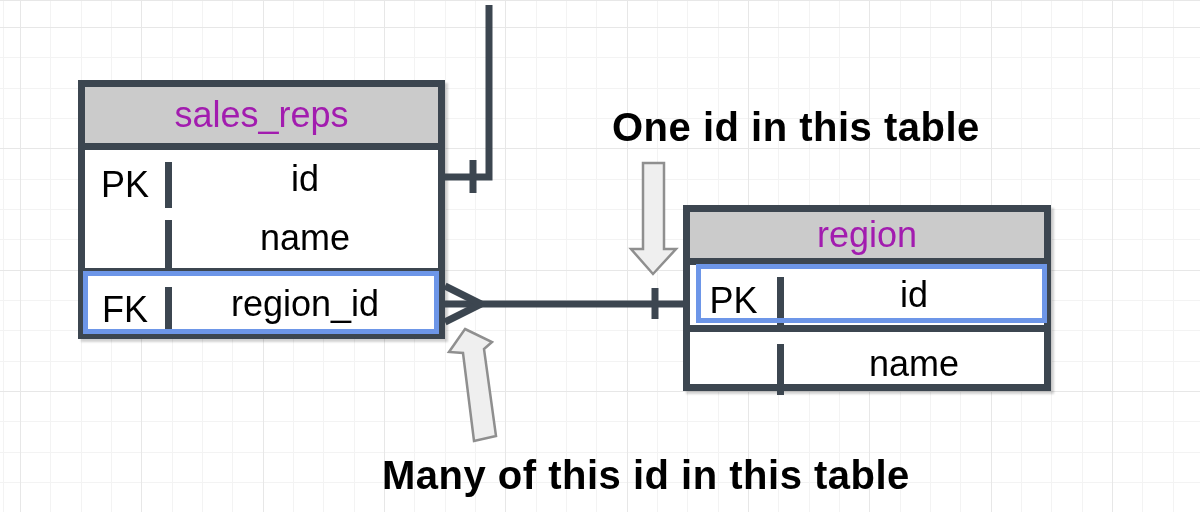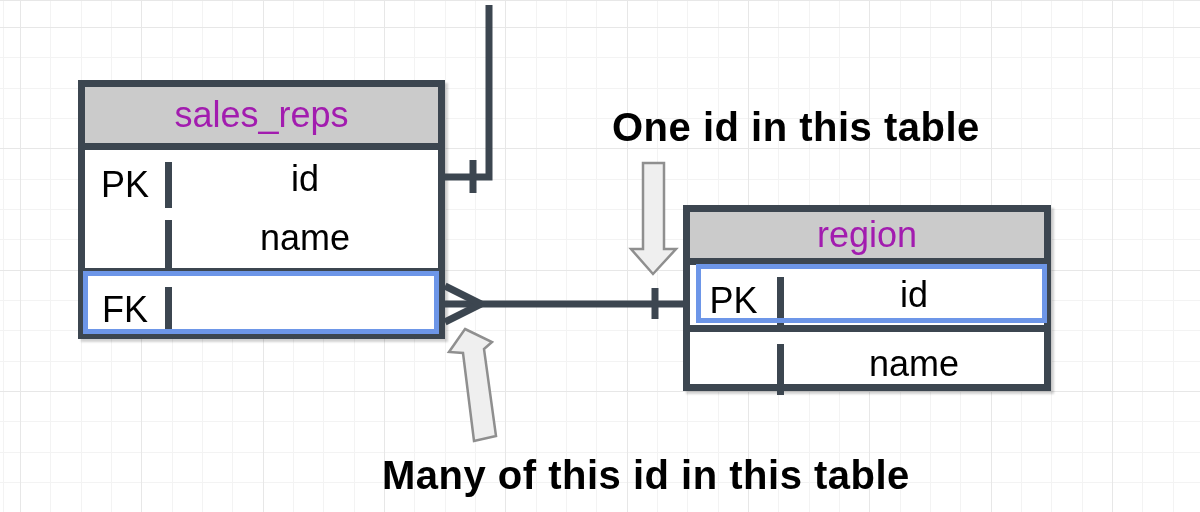--- a/index.html
+++ b/index.html
@@ -93,20 +93,21 @@
         <div class="kcell">PK</div>
         <div class="vcell">id</div>
       </div>
       <div class="trow r-60">
         <div class="kcell"></div>
         <div class="vcell">name</div>
       </div>
       <div class="hdiv"></div>
       <div class="trow r-57">
         <div class="kcell">FK</div>
+        <div class="vcell">region_id</div>
       </div>
     </div>
   </div>
 
   <div class="etable" id="t-region">
     <div class="thead">
       <span>region</span>
     </div>
     <div class="tbody">
       <div class="trow r-60">

